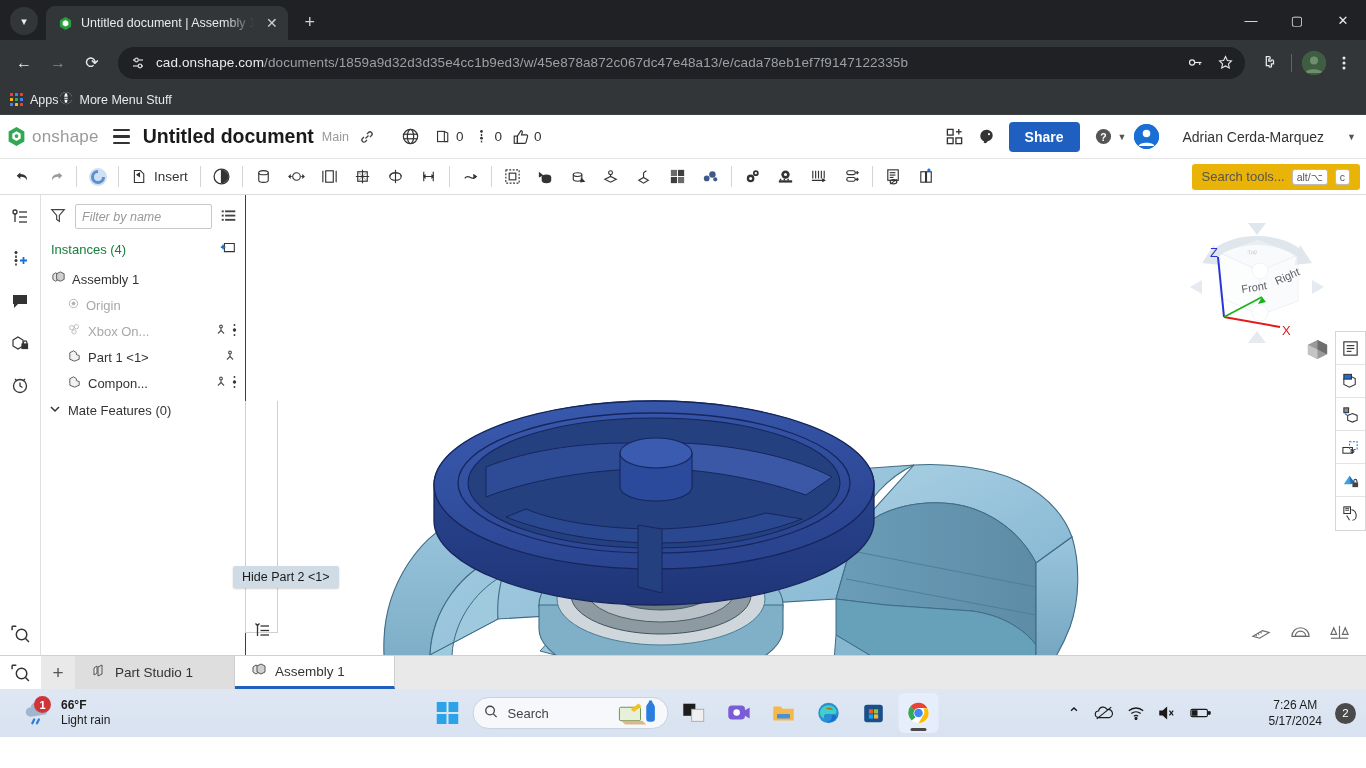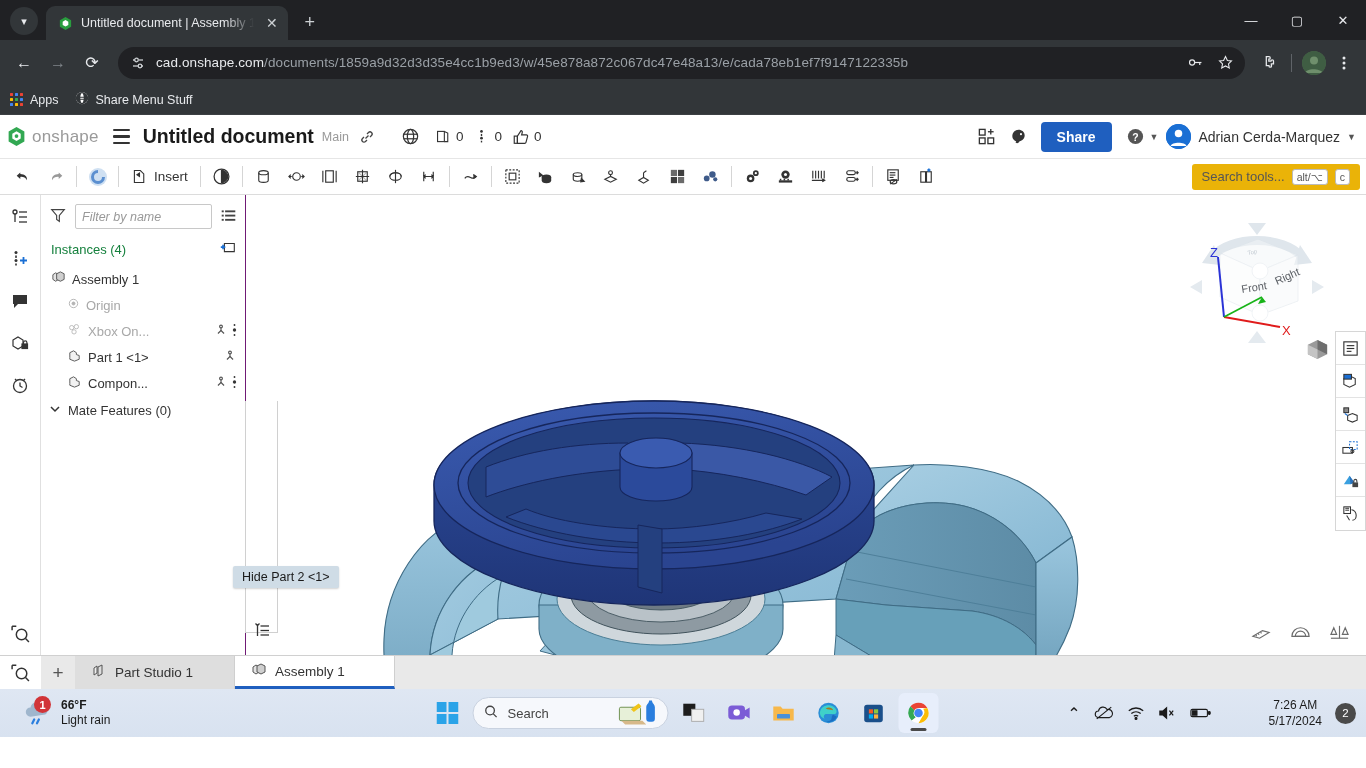--- a/index.html
+++ b/index.html
@@ -76,21 +76,21 @@
   .tb-icon { width: 28px; height: 28px; display: flex; align-items: center;
     justify-content: center; color: #e8eaed; }
   .toolbar-sep { width: 1px; height: 18px; background: #5f6368; margin: 0 6px; }
   .avatar-chrome {
     width: 24px; height: 24px; border-radius: 50%; overflow: hidden;
     background: #4b6b4b; display:flex; align-items:center; justify-content:center;
   }
 
   .bookmarks-bar {
     height: 30px; background: #323639; display: flex; align-items: center;
-    padding: 0 10px; gap: 16px; color: #e8eaed; font-size: 12.5px;
+    padding: 0 10px; color: #e8eaed; font-size: 12.5px;
     border-bottom: 1px solid #3c4043;
   }
   .bm-item { display: flex; align-items: center; gap: 7px; }
   .apps-grid { display: grid; grid-template-columns: repeat(3, 3px);
     grid-template-rows: repeat(3, 3px); gap: 2px; }
   .apps-grid i { display: block; width: 3px; height: 3px; border-radius: .5px; }
 
   
   .app { height: 574px; background: #fff; display: flex; flex-direction: column; }
 
@@ -106,21 +106,21 @@
   .doc-title { font-size: 19.5px; font-weight: bold; color: #1a1a1a; }
   .branch { font-size: 12.5px; color: #999; margin-left: 8px; }
   .hdr-icon { width: 28px; height: 28px; display: flex; align-items: center;
     justify-content: center; color: #444; margin-left: 4px; }
   .hdr-count { display: flex; align-items: center; gap: 4px; margin-left: 10px;
     font-size: 13.5px; color: #333; }
   .share-btn {
     background: #1f5fbf; color: #fff; font-size: 14px; font-weight: bold;
     border-radius: 4px; padding: 7px 16px; margin-left: 8px;
   }
-  .user-chip { display: flex; align-items: center; gap: 7px; margin-left: 8px;
+  .user-chip { display: flex; align-items: center; gap: 23px; margin-left: 8px;
     font-size: 14px; color: #333; }
   .avatar-os { width: 25px; height: 25px; border-radius: 50%; background: #1a6fd4;
     display: flex; align-items: center; justify-content: center; }
   .caret { font-size: 9px; color: #555; }
 
   .os-toolbar {
     height: 36px; background: #fff; display: flex; align-items: center;
     padding: 0 6px; gap: 0; border-bottom: 1px solid #dcdcdc;
   }
   .tool { width: 33px; height: 30px; display: flex; align-items: center;
@@ -348,21 +348,21 @@
     <span>Apps</span>
   </div>
   <div class="bm-item">
     <span>
       <svg width="14" height="14" viewBox="0 0 16 16">
           <circle cx="8" cy="8" r="7" fill="#fff"></circle>
           <path d="M8 1a7 7 0 100 14A7 7 0 008 1zm0 1.2c1 0 2 2.5 2 5.8s-1 5.8-2 5.8-2-2.5-2-5.8 1-5.8 2-5.8z" fill="#323639"></path>
           <path d="M1.3 6.5h13.4v1.2H1.3zM1.3 8.8h13.4V10H1.3z" fill="#323639"></path>
         </svg>
     </span>
-    <span>Share Menu Stuff</span>
+    <span>More Menu Stuff</span>
   </div>
 </div>
 
 <div class="app">
 
   <div class="os-header">
     <div class="os-logo">
       <svg width="21" height="21" viewBox="0 0 20 20">
           <path d="M10 1l7.5 4.3v9.4L10 19l-7.5-4.3V5.3z" fill="#32a852"></path>
           <path d="M10 5l4 2.3v4.6L10 14.2 6 11.9V7.3z" fill="#fff"></path>

